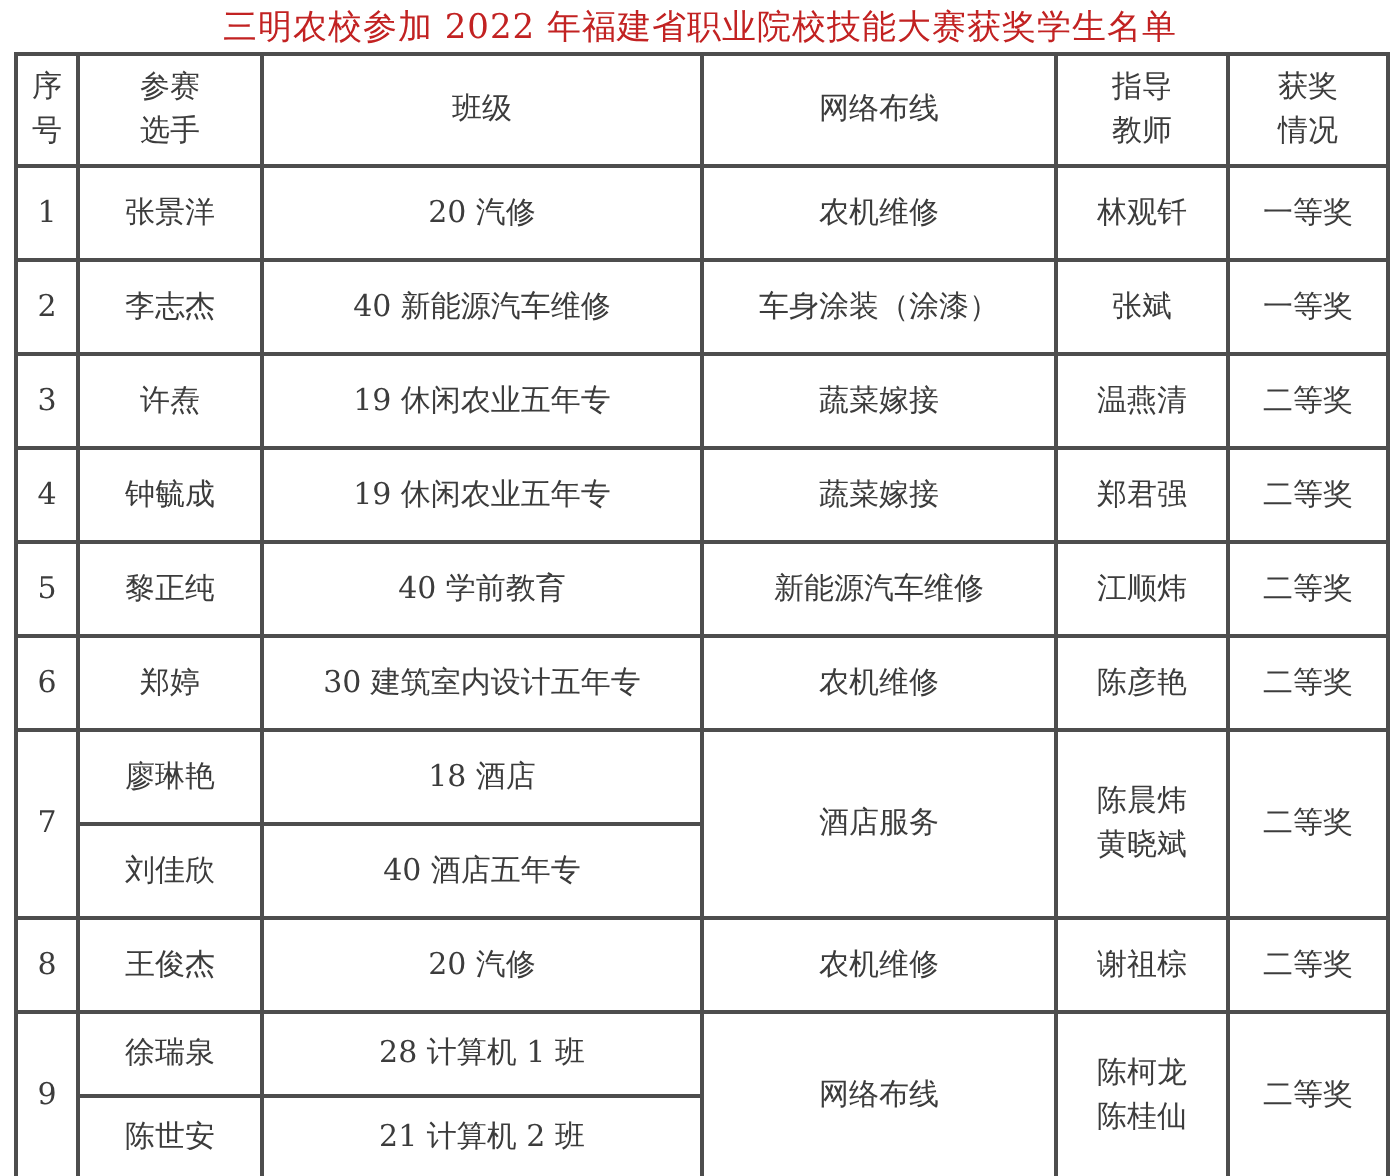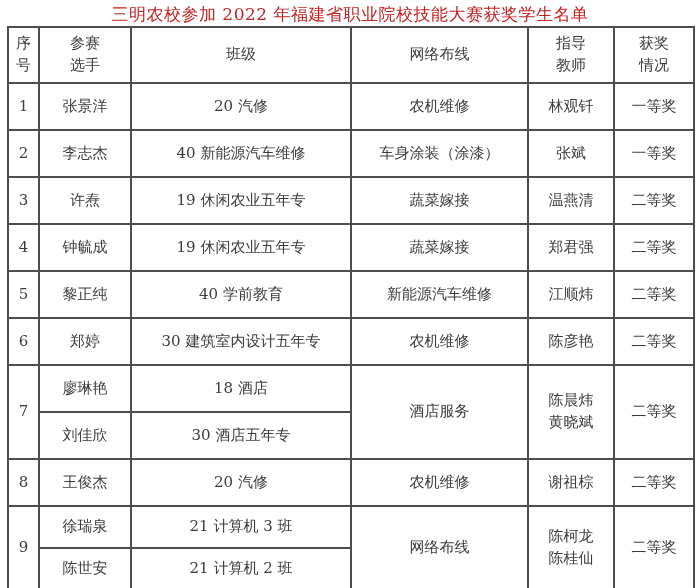--- a/index.html
+++ b/index.html
@@ -137,36 +137,36 @@
     <td class="num" rowspan="2">7</td>
     <td>廖琳艳</td>
     <td>18 酒店</td>
     <td rowspan="2">酒店服务</td>
     <td rowspan="2">陈晨炜
 黄晓斌</td>
     <td rowspan="2">二等奖</td>
   </tr>
   <tr class="half7">
     <td>刘佳欣</td>
-    <td>30 酒店五年专</td>
+    <td>40 酒店五年专</td>
   </tr>
 
   <tr class="single">
     <td class="num">8</td>
     <td>王俊杰</td>
     <td>20 汽修</td>
     <td>农机维修</td>
     <td>谢祖棕</td>
     <td>二等奖</td>
   </tr>
 
   <tr class="half9">
     <td class="num" rowspan="2">9</td>
     <td>徐瑞泉</td>
-    <td>21 计算机 3 班</td>
+    <td>28 计算机 1 班</td>
     <td rowspan="2">网络布线</td>
     <td rowspan="2">陈柯龙
 陈桂仙</td>
     <td rowspan="2">二等奖</td>
   </tr>
   <tr class="half9">
     <td>陈世安</td>
     <td>21 计算机 2 班</td>
   </tr>
 </tbody>

